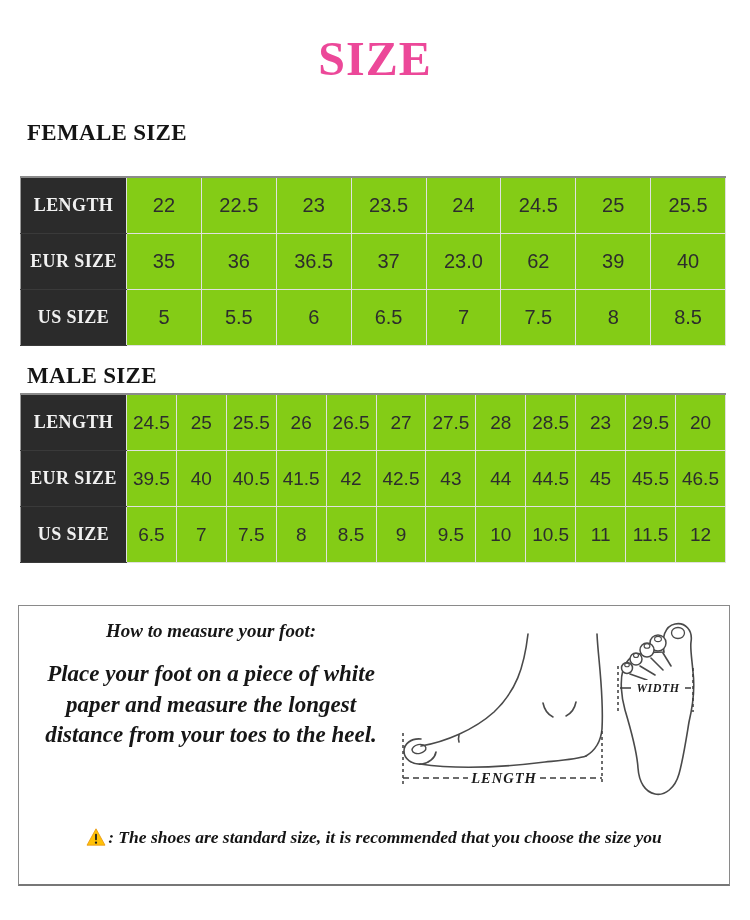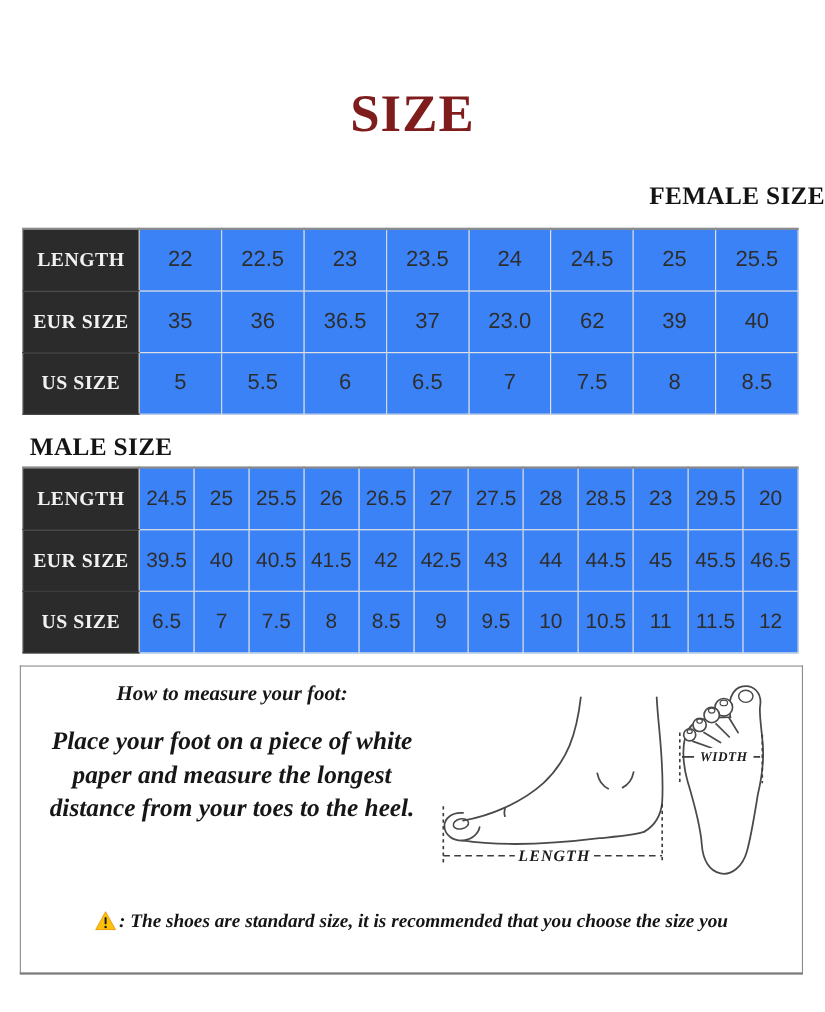--- a/index.html
+++ b/index.html
@@ -2,38 +2,38 @@
 <html><head>
 <meta charset="utf-8">
 <style>
   html,body{margin:0;padding:0;}
   body{
     width:750px;height:920px;background:#ffffff;overflow:hidden;
     font-family:"Liberation Serif", serif;color:#161616;position:relative;
   }
   .page-title{
     text-align:center;font-size:48px;font-weight:bold;letter-spacing:1px;
-    margin:76px 0 0 0;color:#7f1d1d;
+    margin:31px 0 0 0;color:#ec4899;
   }
   .section-heading{
     font-size:23px;font-weight:bold;margin:0;color:#141414;letter-spacing:.3px;
   }
-  #female-heading{margin:34px 0 16px 27px;text-align:right;}
+  #female-heading{margin:34px 0 30px 27px;}
   #male-heading{margin:17px 0 4px 27px;}
   table.size-table{
     border-collapse:collapse;table-layout:fixed;width:706px;margin-left:20px;
     border:1px solid #9a9a9a;border-top:2px solid #8b8b8b;background:#fff;
   }
   table.size-table th{
     width:103px;background:#2b2b2b;color:#f1f1f1;
     font-family:"Liberation Serif", serif;font-weight:bold;font-size:18px;
     letter-spacing:.4px;border-bottom:1px solid #3a3a3a;
   }
   table.size-table td{
-    text-align:center;background:#3b82f6;color:#2d2d2d;
+    text-align:center;background:#84cc16;color:#2d2d2d;
     font-family:"Liberation Sans", sans-serif;font-weight:normal;
     border:1px solid #e0e0e0;height:53px;
   }
   #female-table td{font-size:20px;}
   #male-table td{font-size:19px;}
   .guide-box{
     position:absolute;left:18px;top:605px;width:710px;height:278px;
     border:1px solid #8a8a8a;border-bottom:2px solid #777;background:#fff;font-style:italic;
   }
   .guide-text-col{

